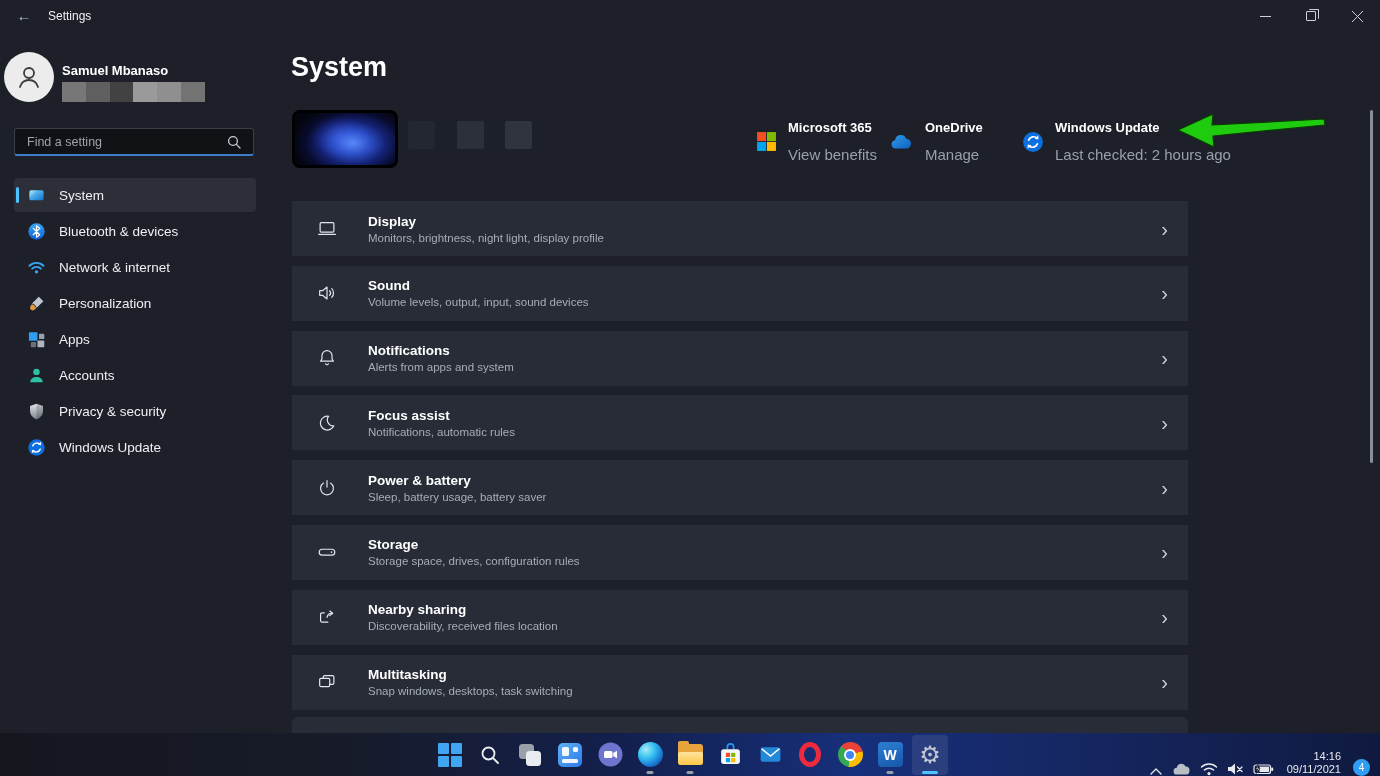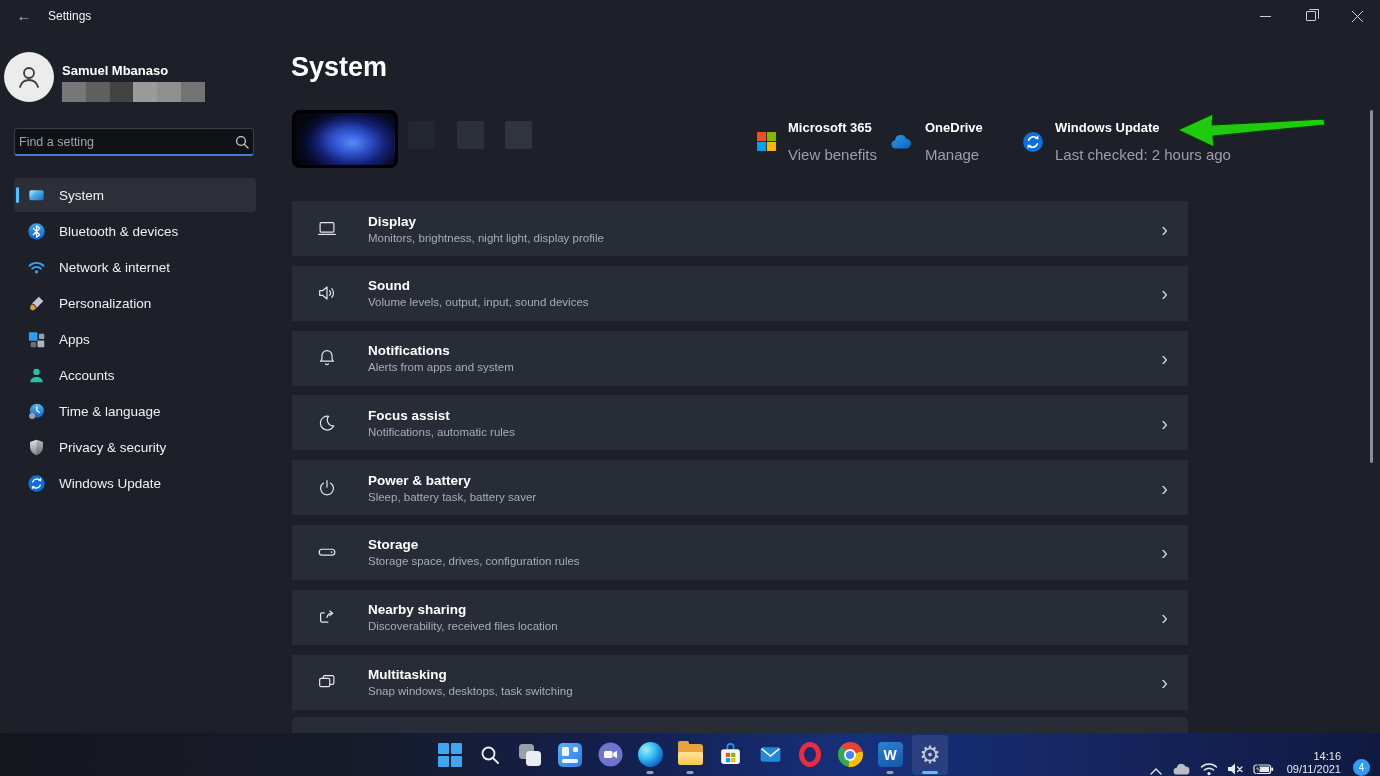--- a/index.html
+++ b/index.html
@@ -15,21 +15,21 @@
   .restore-glyph { width:10px; height:10px; border:1px solid #cdd1d7; border-radius:1px; position:relative; }
   .restore-glyph::before { content:""; position:absolute; left:2px; top:-3px; width:9px; height:9px; border:1px solid #cdd1d7; border-left:none; border-bottom:none; border-radius:1px; }
 
   
   .profile { position:absolute; left:4px; top:52px; display:flex; align-items:flex-end; gap:8px; }
   .avatar { width:50px; height:50px; border-radius:50%; background:#ececec; display:flex; align-items:center; justify-content:center; }
   .profile-name { font-size:13px; font-weight:bold; color:#fff; margin-top:11px; }
   .redact-bar { display:flex; margin-top:4px; height:20px; width:143px; }
   .redact-bar span { flex:1; }
 
-  .search-box { position:absolute; left:14px; top:128px; width:240px; height:28px; background:#101216; border:1px solid #3a3e46; border-bottom:2px solid #3f7cc9; border-radius:3px; display:flex; align-items:center; padding:0 4px; }
+  .search-box { position:absolute; left:14px; top:128px; width:240px; height:28px; background:#101216; border:1px solid #3a3e46; border-bottom:2px solid #3f7cc9; border-radius:3px; display:flex; align-items:center; padding:0 12px; }
   .search-box input { flex:1; background:transparent; border:none; outline:none; color:#e8eaee; font-size:12.5px; font-family:"Liberation Sans",sans-serif; caret-color:#fff; }
   .search-box input::placeholder { color:#9ea3ab; }
   .search-glyph { flex:0 0 auto; }
 
   .nav { position:absolute; left:4px; top:178px; width:262px; }
   .nav-item { position:relative; height:34px; margin:0 10px 2px 10px; display:flex; align-items:center; gap:13px; padding-left:13px; border-radius:4px; cursor:default; }
   .nav-item.selected { background:#2c2f38; }
   .nav-item.selected::before { content:""; position:absolute; left:2px; top:9px; width:3px; height:16px; border-radius:2px; background:#4cc2ff; }
   .nav-label { font-size:13.5px; color:#eef0f3; }
   .nav-ic { width:19px; height:19px; flex:0 0 auto; }
@@ -212,34 +212,20 @@
   </div>
 
   <div class="nav-item">
     <svg class="nav-ic" viewBox="0 0 20 20">
       <circle cx="10" cy="6.2" r="3.4" fill="#2ec0a2"></circle>
       <path d="M3.4 17.2 c0-3.6 3-5.6 6.6-5.6 s6.6 2 6.6 5.6 z" fill="#2ec0a2"></path>
     </svg>
     <span class="nav-label">Accounts</span>
   </div>
 
-  <div class="nav-item">
-    <svg class="nav-ic" viewBox="0 0 20 20">
-      <defs>
-          <linearGradient id="gtm" x1="0" y1="0" x2="0" y2="1">
-            <stop offset="0" stop-color="#57b8f6"></stop>
-            <stop offset="1" stop-color="#0e63c8"></stop>
-          </linearGradient>
-        </defs>
-      <circle cx="10.4" cy="9.2" r="7.4" fill="url(#gtm)"></circle>
-      <path d="M10.4 5.2 V9.2 L13.2 11" fill="none" stroke="#fff" stroke-width="1.4" stroke-linecap="round"></path>
-      <circle cx="5.4" cy="14.8" r="3.2" fill="#9aa1aa"></circle>
-    </svg>
-    <span class="nav-label">Time &amp; language</span>
-  </div>
 
 
 
   <div class="nav-item">
     <svg class="nav-ic" viewBox="0 0 20 20">
       <defs>
           <linearGradient id="gsh" x1="0" y1="0" x2="0" y2="1">
             <stop offset="0" stop-color="#e3e6ea"></stop>
             <stop offset="1" stop-color="#7e848d"></stop>
           </linearGradient>
@@ -366,21 +352,21 @@
     <span class="row-chevron">›</span>
   </div>
 
   <div class="row">
     <svg class="row-ic" viewBox="0 0 24 24" fill="none" stroke="#e3e6eb" stroke-width="1.3" stroke-linecap="round" stroke-linejoin="round">
       <path d="M12 4 v7"></path>
         <path d="M8.2 6.6 a7 7 0 1 0 7.6 0"></path>
     </svg>
     <div>
         <div class="row-title">Power &amp; battery</div>
-      <div class="row-sub">Sleep, battery task, battery saver</div>
+      <div class="row-sub">Sleep, battery usage, battery saver</div>
       </div>
     <span class="row-chevron">›</span>
   </div>
 
   <div class="row">
     <svg class="row-ic" viewBox="0 0 24 24" fill="none" stroke="#e3e6eb" stroke-width="1.3" stroke-linecap="round" stroke-linejoin="round">
       <rect x="3.5" y="9" width="17" height="6.4" rx="3.2"></rect>
         <circle cx="17" cy="12.2" r="0.9" fill="#e3e6eb" stroke="none"></circle>
     </svg>
     <div>

